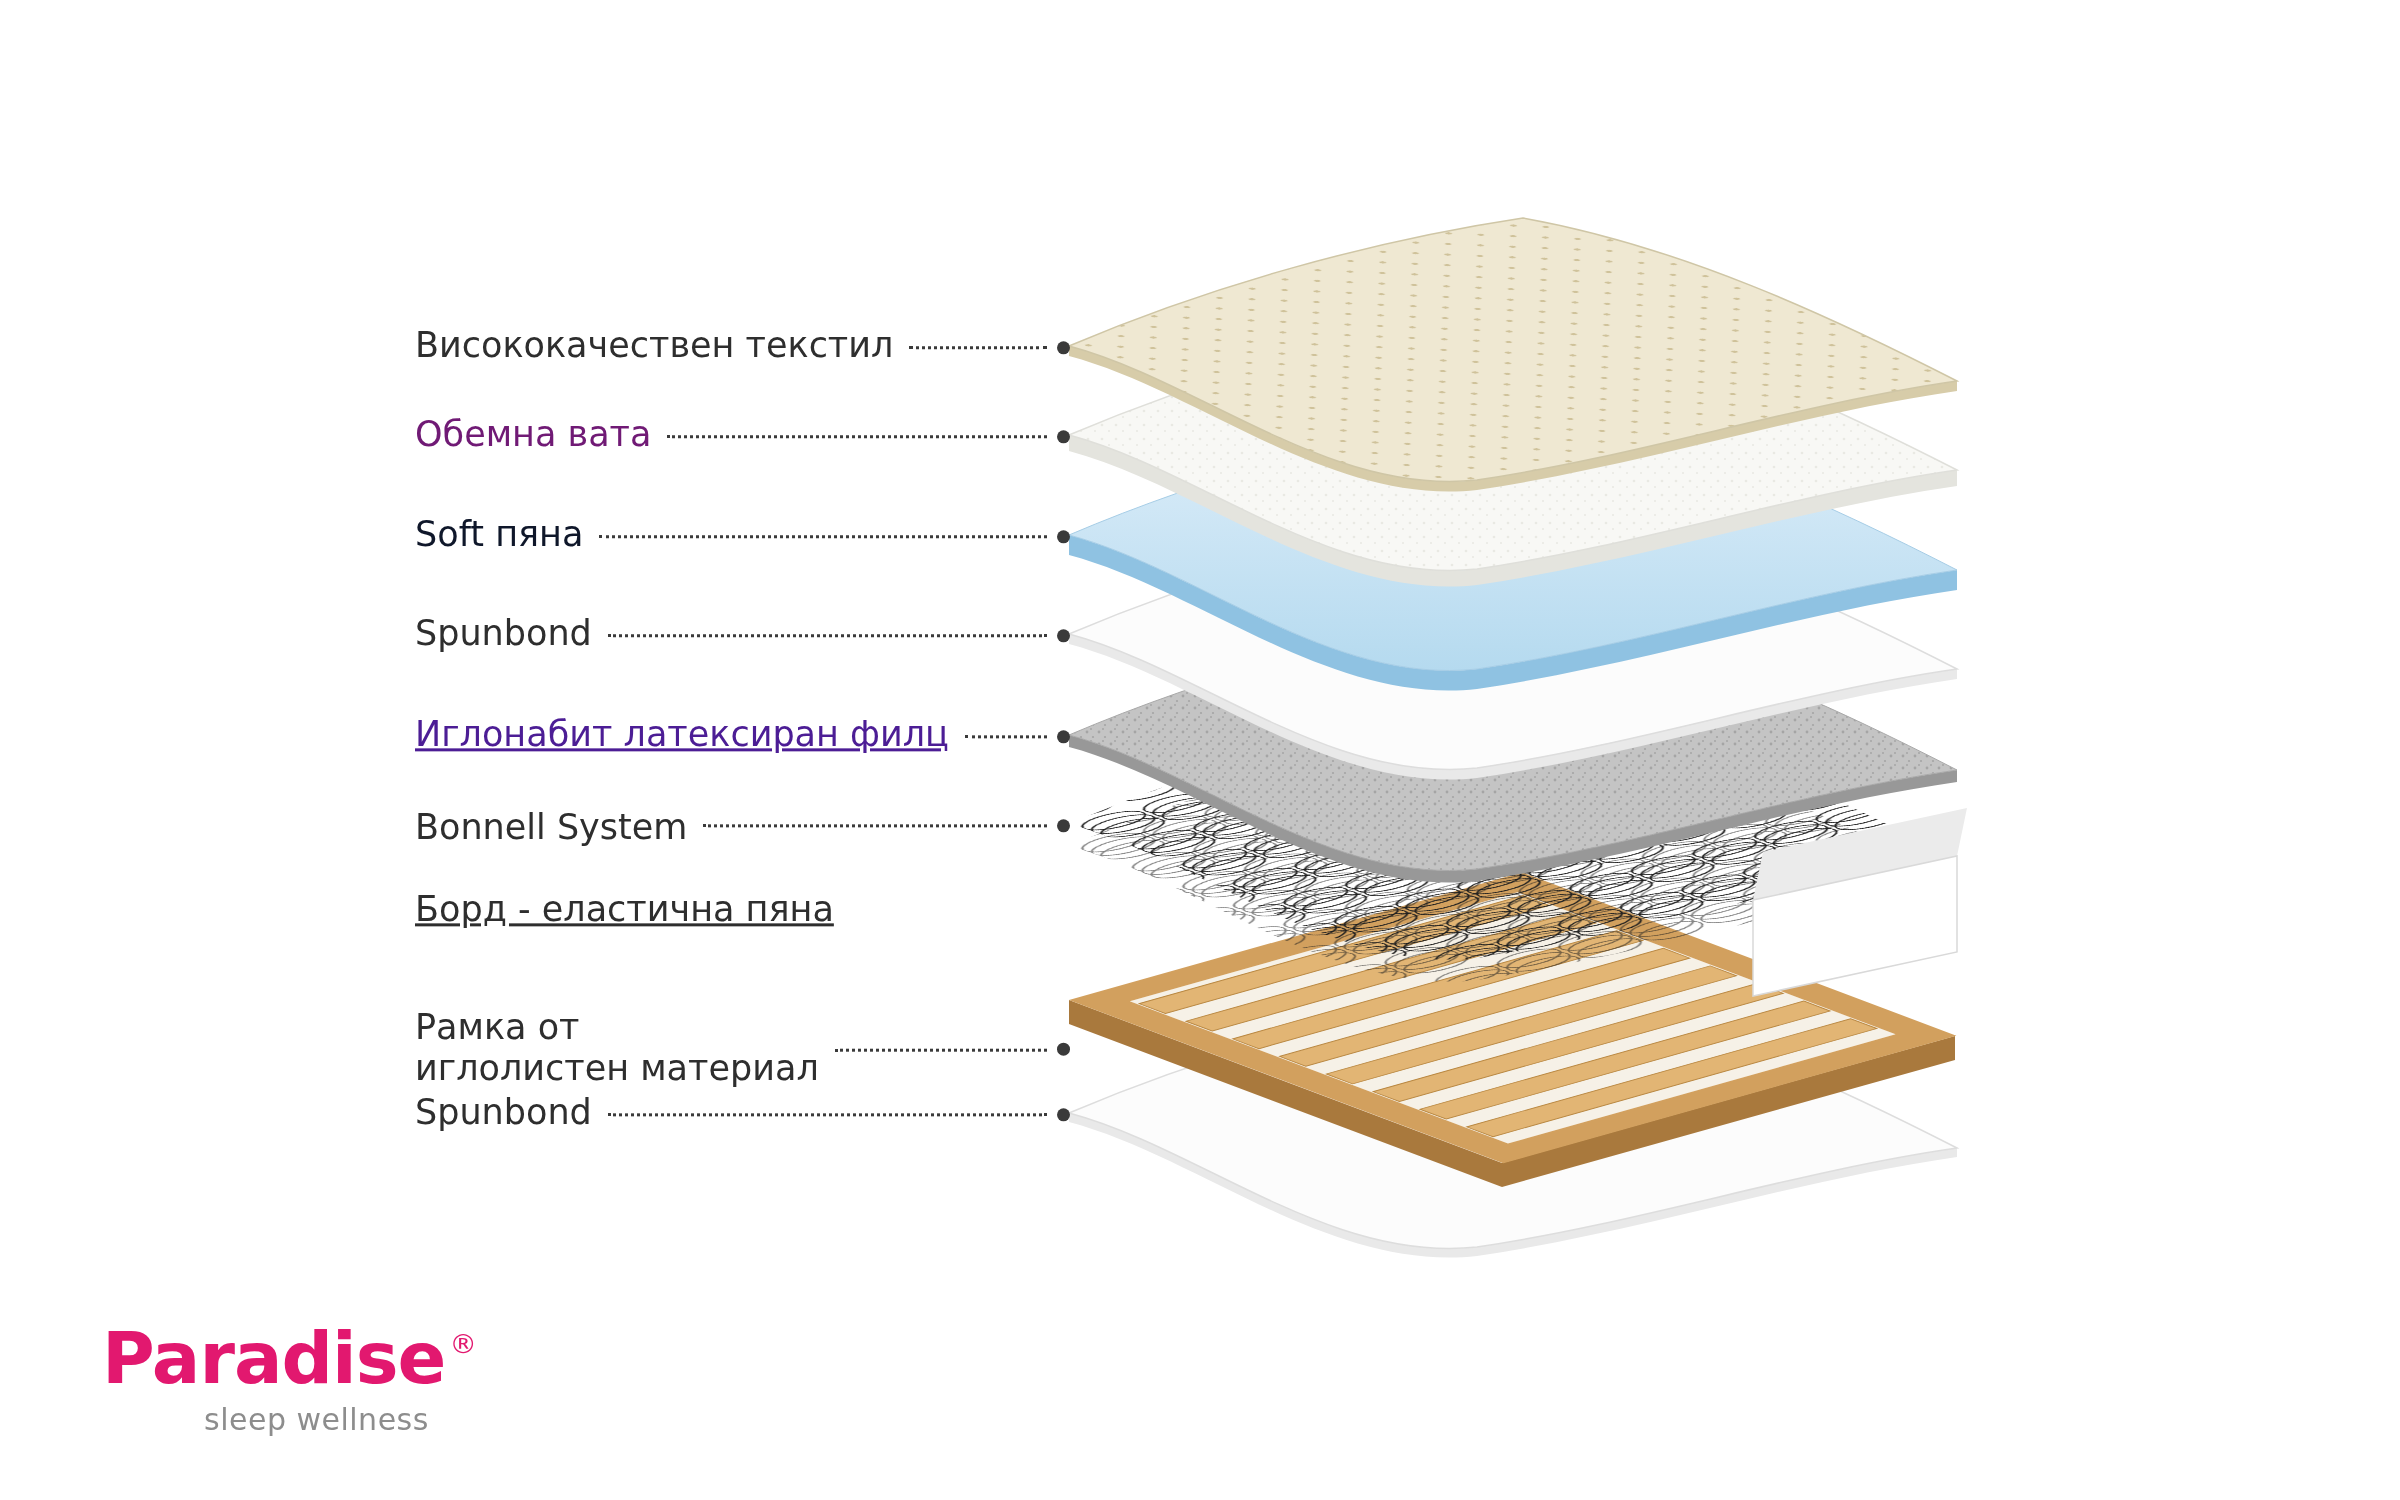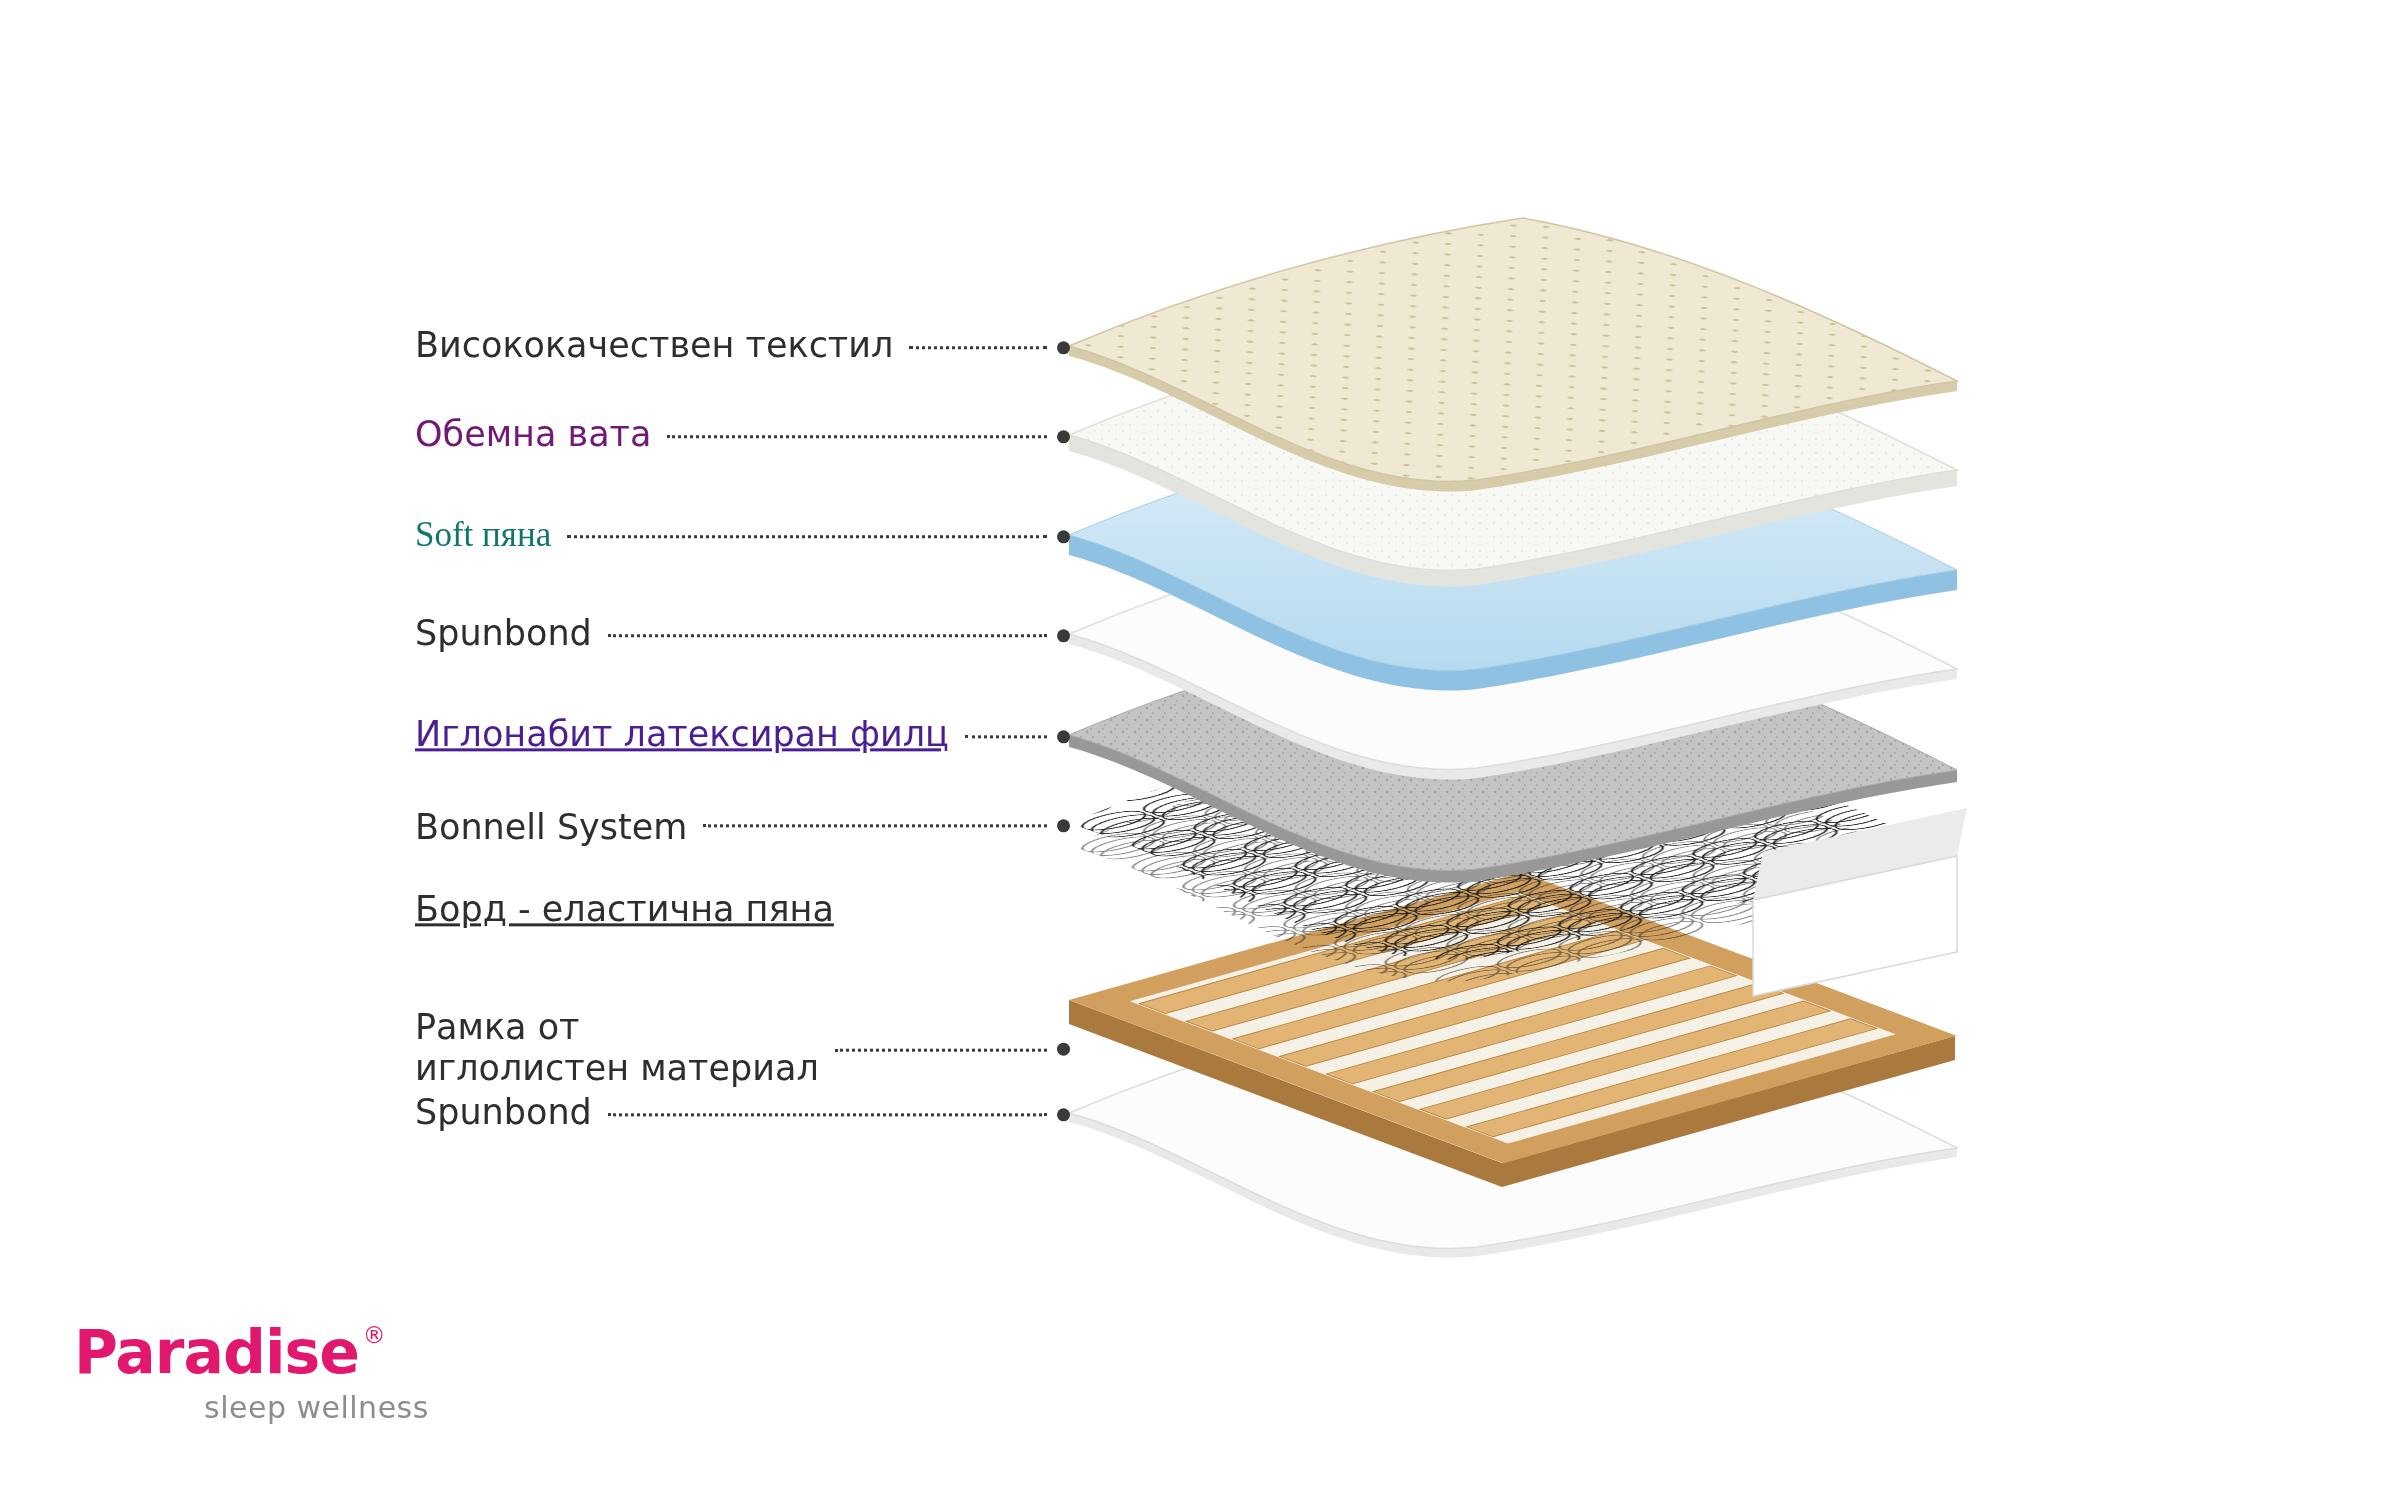--- a/index.html
+++ b/index.html
@@ -16,21 +16,21 @@
     font-size:35px;line-height:1.18;color:#2e2e2e;white-space:pre-line;flex:none;
   }
   .leader{
     flex:1;height:0;border-top:3px dotted #3a3a3a;margin:4px 10px 0 16px;min-width:30px;
   }
   .dot{
     flex:none;width:13px;height:13px;border-radius:50%;background:#3a3a3a;margin-top:3px;
   }
   .art{position:absolute;left:1000px;top:140px;width:1100px;height:1160px;z-index:1;}
   .logo{position:absolute;left:74px;top:1322px;z-index:2;}
-  .brand{font-size:60px;font-weight:700;letter-spacing:-1px;line-height:1;}
+  .brand{font-size:72px;font-weight:700;letter-spacing:-1px;line-height:1;margin-left:28px;}
   .brand sup{font-size:0.38em;vertical-align:30px;font-weight:400;margin-left:4px;}
   .tagline{font-size:30px;letter-spacing:0.5px;margin:8px 0 0 130px;}
 </style>
 </head>
 <body>
 
 <div class="stage">
 
   <div class="labels">
 
@@ -40,21 +40,21 @@
       <span class="dot" style="background: rgb(58, 58, 58);"></span>
     </div>
 
     <div class="row" style="top:435px">
       <span class="lbl" style="color: #701a75;">Обемна вата</span>
       <span class="leader" style="border-color: rgb(58, 58, 58);"></span>
       <span class="dot" style="background: rgb(58, 58, 58);"></span>
     </div>
 
     <div class="row" style="top:535px">
-      <span class="lbl" style="color: #0f766e; font-family: Liberation Serif, serif;">Soft пяна</span>
+      <span class="lbl" style="color: #0f172a;">Soft пяна</span>
       <span class="leader" style="border-color: rgb(58, 58, 58);"></span>
       <span class="dot" style="background: rgb(58, 58, 58);"></span>
     </div>
 
     <div class="row" style="top:634px">
       <span class="lbl" style="color: rgb(46, 46, 46);">Spunbond</span>
       <span class="leader" style="border-color: rgb(58, 58, 58);"></span>
       <span class="dot" style="background: rgb(58, 58, 58);"></span>
     </div>
 

